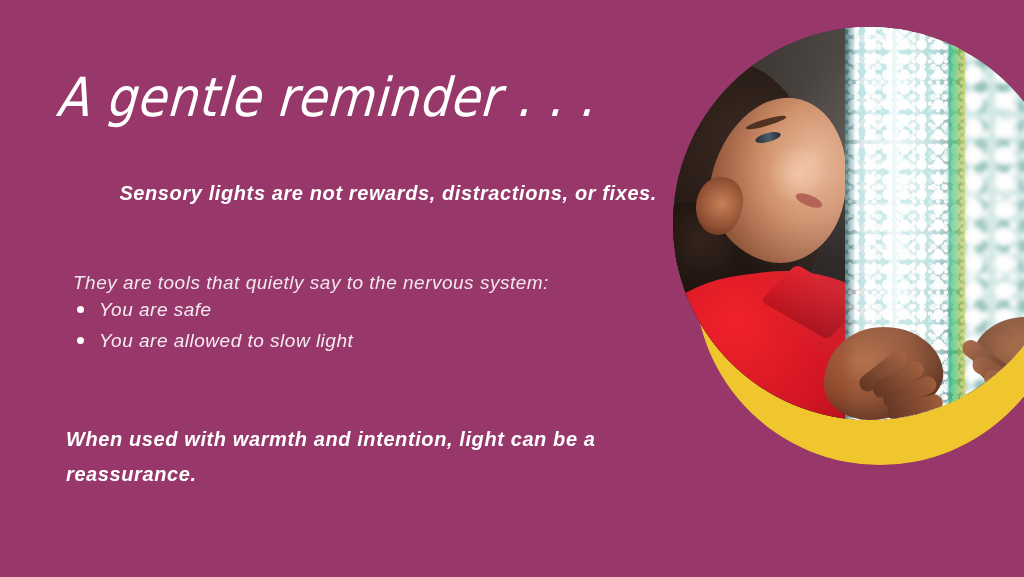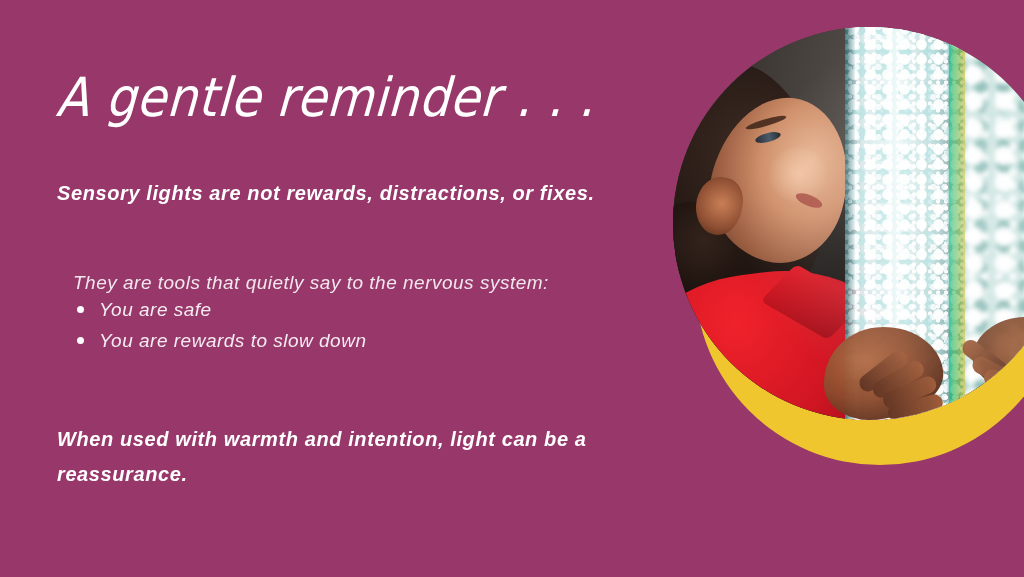--- a/index.html
+++ b/index.html
@@ -271,20 +271,21 @@
     top: 182px;
     left: 0;
     margin: 0;
     width: 600px;
     font-size: 20px;
     font-weight: 700;
     font-style: italic;
     letter-spacing: .6px;
     color: #ffffff;
     white-space: nowrap;
+    text-align: right;
   }
 
   .sub {
     position: absolute;
     top: 256px;
     left: 0;
     margin: 16px;
     width: 600px;
     font-size: 19px;
     font-weight: 300;
@@ -318,21 +319,21 @@
     top: 12px;
     width: 7px;
     height: 7px;
     border-radius: 50%;
     background: #ffffff;
   }
 
   .closing {
     position: absolute;
     top: 422px;
-    left: 0;
+    left: 9px;
     margin: 0;
     width: 600px;
     font-size: 20px;
     font-weight: 700;
     font-style: italic;
     letter-spacing: .6px;
     line-height: 35px;
     color: #ffffff;
   }
 </style>
@@ -388,20 +389,20 @@
 
     <p class="sub">They are tools that quietly say to the nervous system:</p>
 
     <ul class="bullets">
       <li>
         <span class="dot"></span>
         <span>You are safe</span>
       </li>
       <li>
         <span class="dot"></span>
-        <span>You are rewards to slow down</span>
+        <span>You are allowed to slow light</span>
       </li>
     </ul>
 
     <p class="closing">When used with warmth and intention, light can be a reassurance.</p>
   </div>
 
 </div>
 
 </body></html>

